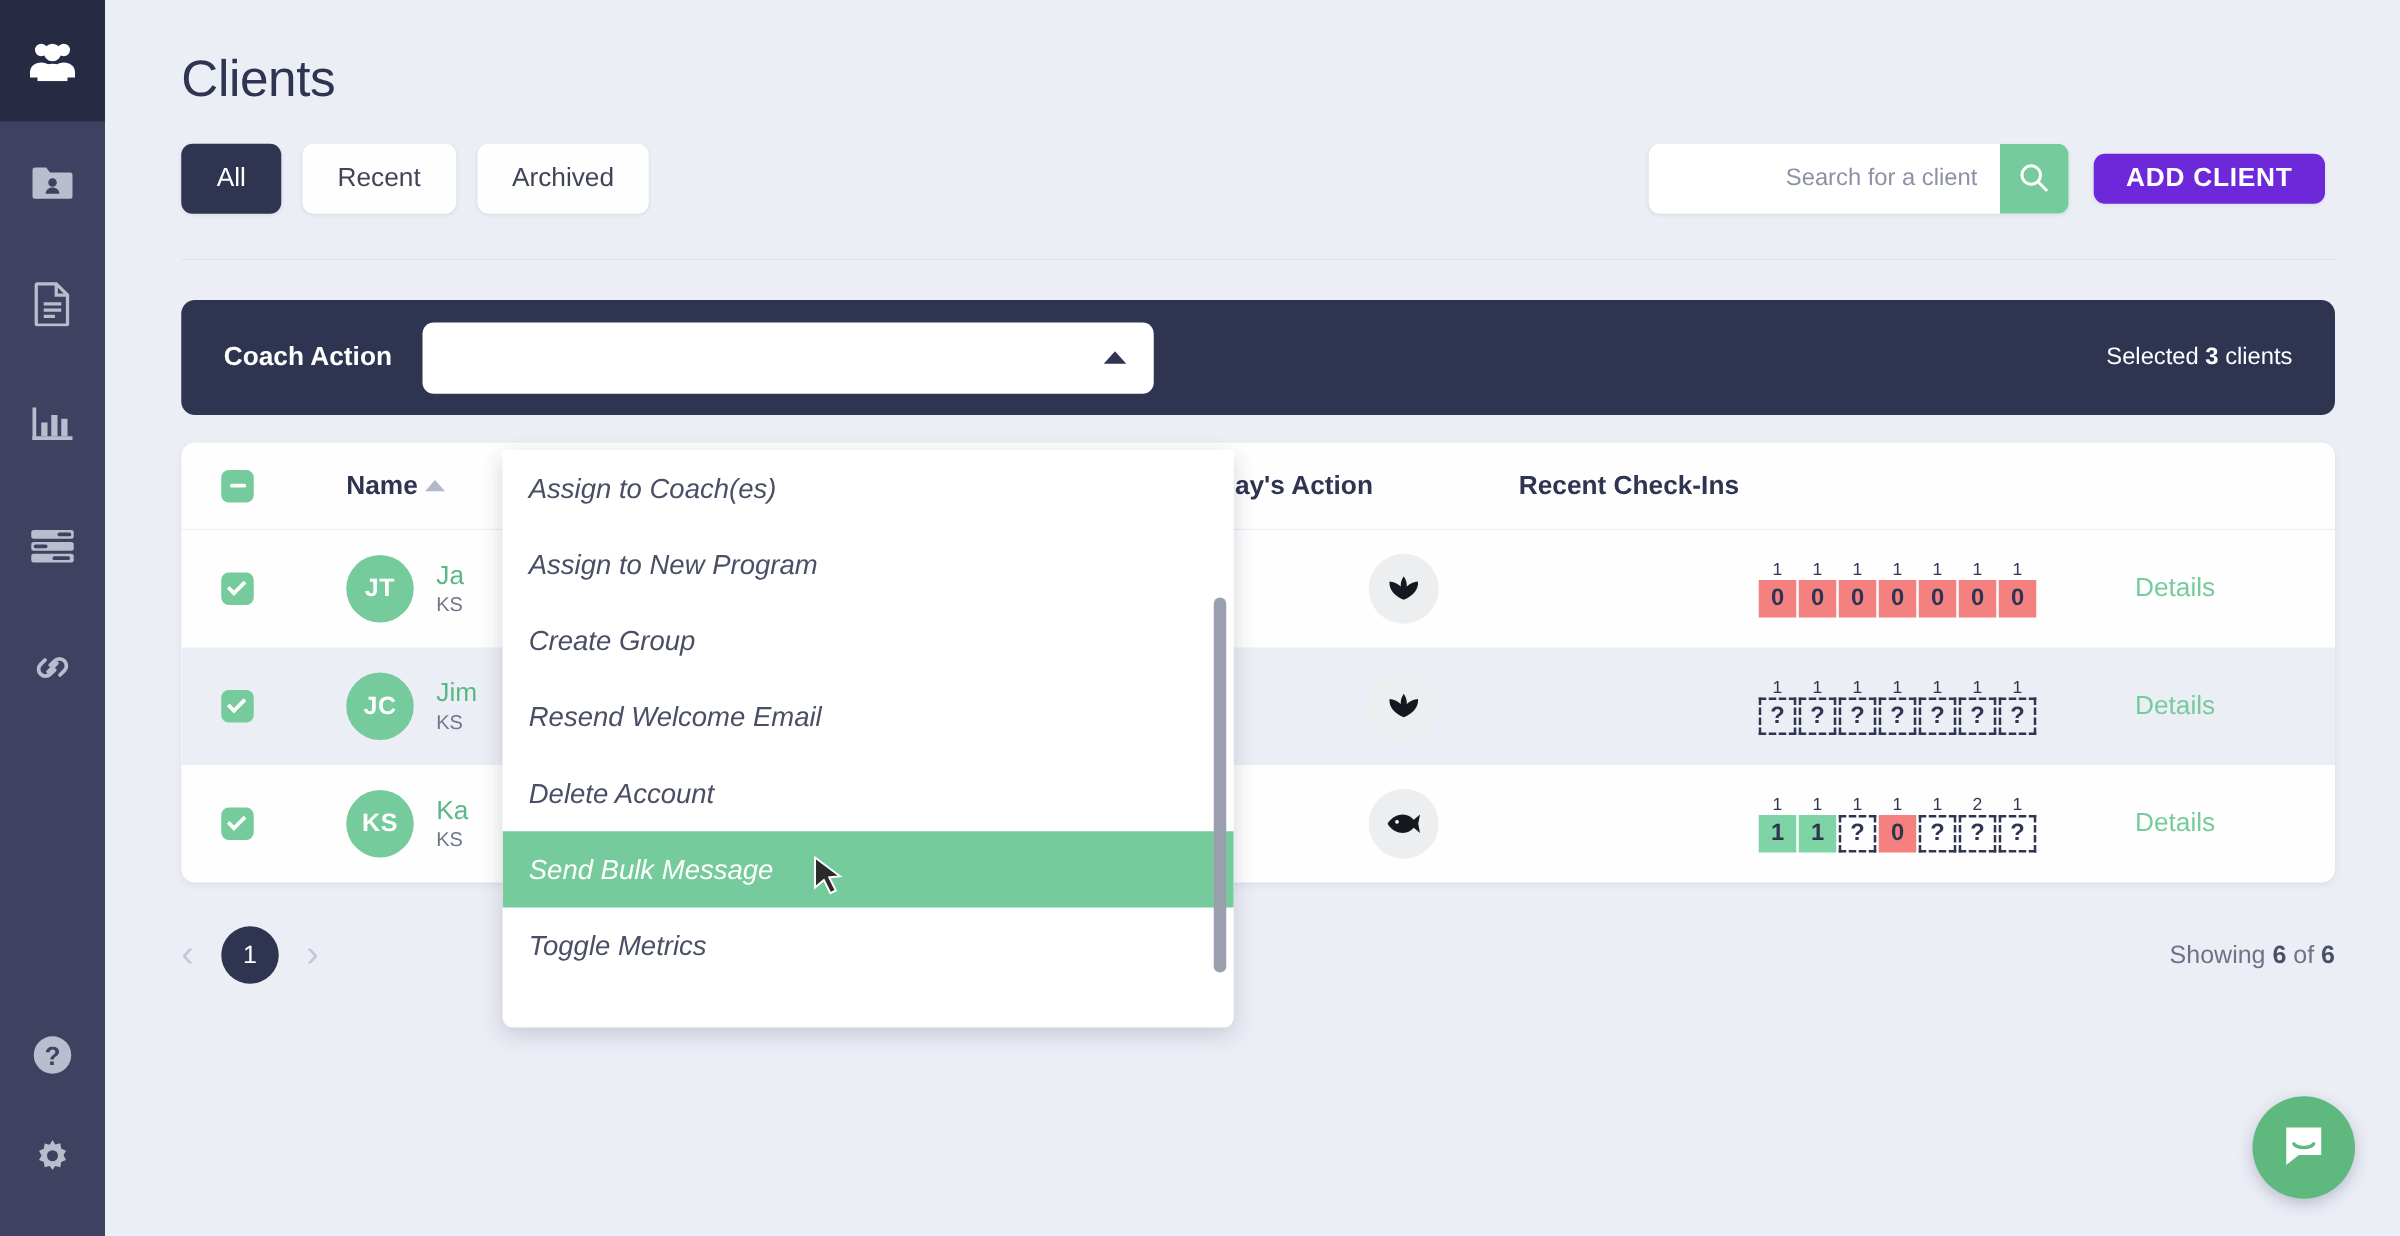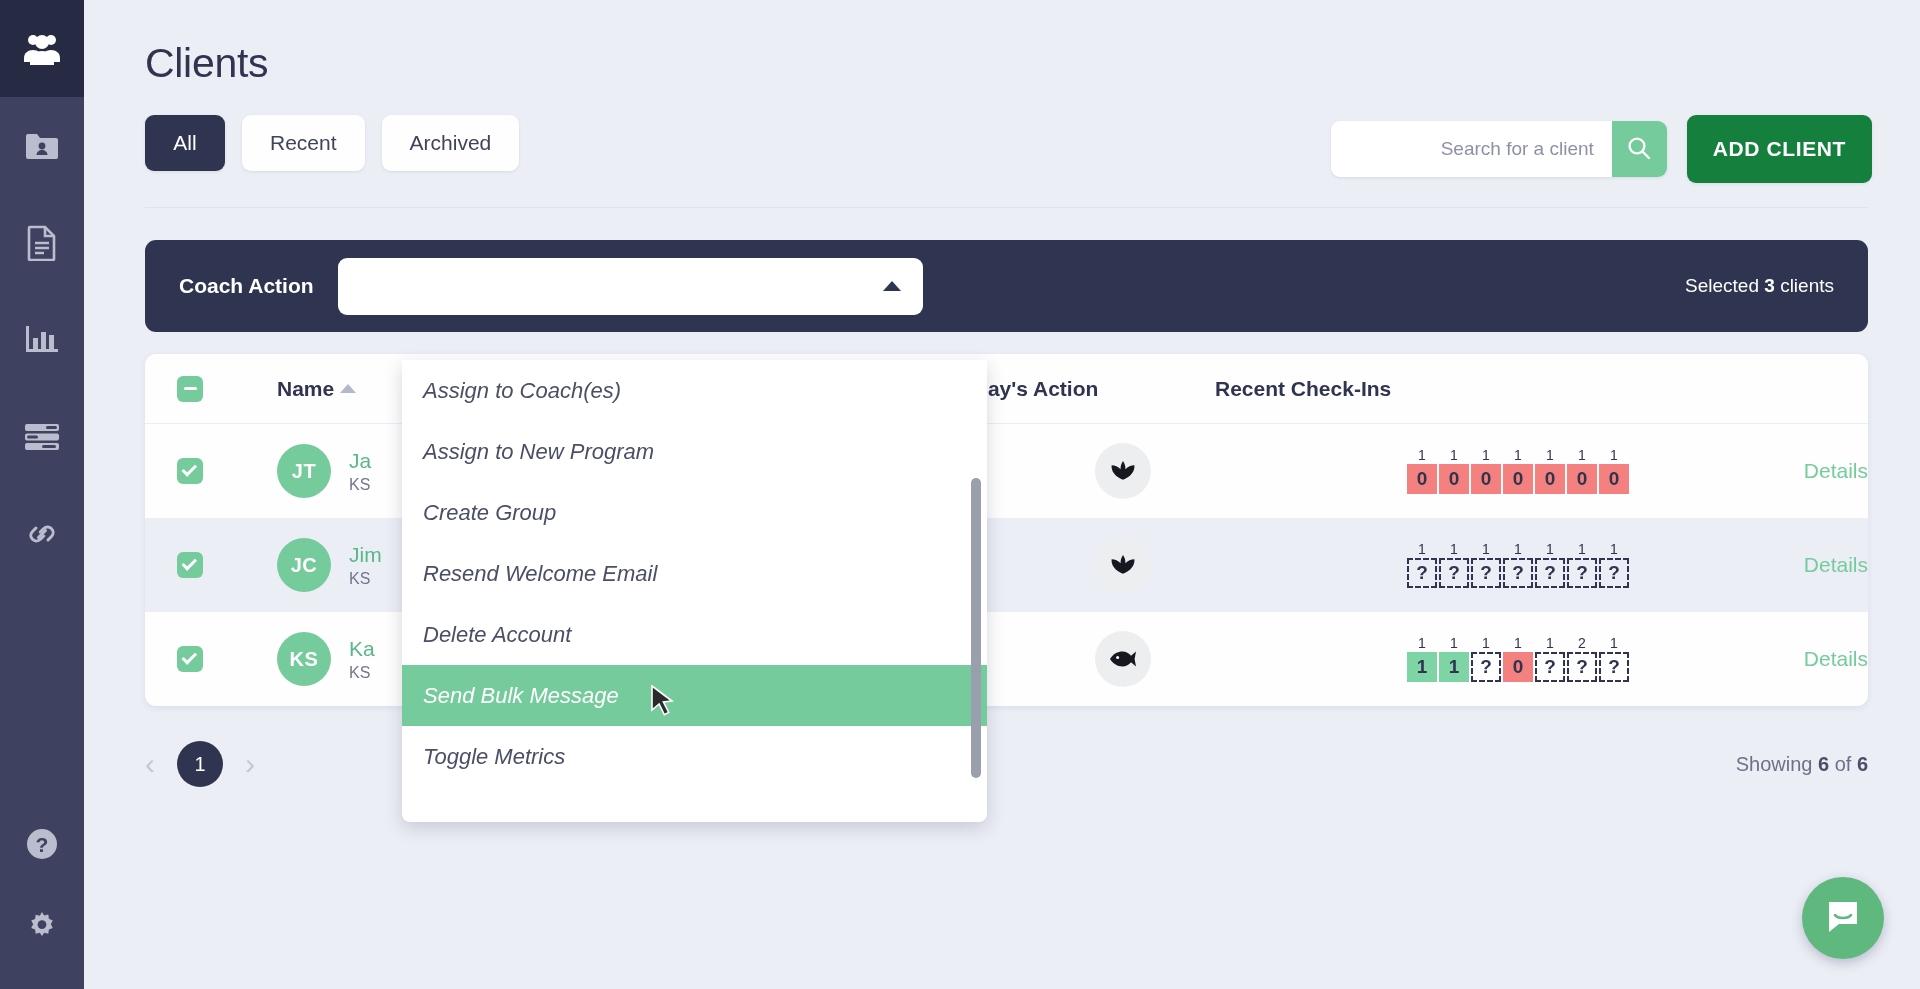--- a/index.html
+++ b/index.html
@@ -58,21 +58,21 @@
     display: flex; align-items: center; justify-content: center;
     padding: 0 28px;
     font-size: 21px; color: #3f4459;
     background: #fefefe;
     box-shadow: 0 1px 3px rgba(40,45,80,.10);
     cursor: pointer; user-select: none;
   }
   .tab.active { background: #2f3450; color: #ffffff; }
 
   .head-right {
-    position: absolute; right: 48px; top: 0;
+    position: absolute; right: 60px; top: 0;
     display: flex; align-items: center; gap: 20px;
   }
   .search-wrap {
     display: flex; align-items: stretch;
     width: 336px; height: 56px;
     border-radius: 9px; overflow: hidden;
     background: #fff;
     box-shadow: 0 1px 3px rgba(40,45,80,.10);
   }
   .search-input {
@@ -82,22 +82,22 @@
     background: transparent;
     font-family: "Liberation Sans", sans-serif;
   }
   .search-input::placeholder { color: #8d91a5; }
   .search-btn {
     width: 64px; background: #76cb9c;
     display: flex; align-items: center; justify-content: center;
     border: 0; cursor: pointer;
   }
   .add-client {
-    height: 68px; padding: 0 26px;
-    background: #15803d; color: #fff;
+    height: 40px; padding: 0 26px;
+    background: #6d28d9; color: #fff;
     border: 0; border-radius: 9px;
     font-size: 21px; font-weight: 700; letter-spacing: .6px;
     cursor: pointer;
     font-family: "Liberation Sans", sans-serif;
     box-shadow: 0 1px 3px rgba(40,45,80,.10);
     white-space: nowrap;
   }
 
   .divider {
     margin: 36px 52px 0 0;
@@ -153,21 +153,21 @@
     display: flex; align-items: center;
     height: 94px; padding: 0 0 0 32px; gap: 48px;
   }
   .t-row.alt { background: #eceef6; }
 
   .col-check { width: 52px; flex: 0 0 52px; display:flex; align-items:center; }
   .col-name  { width: 430px; flex: 0 0 430px; display: flex; align-items: center; gap: 18px; }
   .col-prog  { width: 230px; flex: 0 0 230px; display: flex; align-items: center; gap: 14px; }
   .col-act   { width: 300px; flex: 0 0 300px; display: flex; align-items: center; justify-content: flex-start; padding-left: 62px;}
   .col-chk   { flex: 1 1 auto; display: flex; align-items: center; padding-left: 26px;}
-  .col-det   { width: 160px; flex: 0 0 160px; display: flex; align-items: center; justify-content: flex-end;}
+  .col-det   { width: 160px; flex: 0 0 160px; display: flex; align-items: center; justify-content: flex-start;}
 
   .th {
     font-size: 21px; color: #2f3450; font-weight: 700;
   }
   .th-name { display: flex; align-items: center; gap: 6px; margin-left: 48px; }
   .sort-caret {
     width: 0; height: 0;
     border-left: 8px solid transparent;
     border-right: 8px solid transparent;
     border-bottom: 9px solid #b3b8cb;

